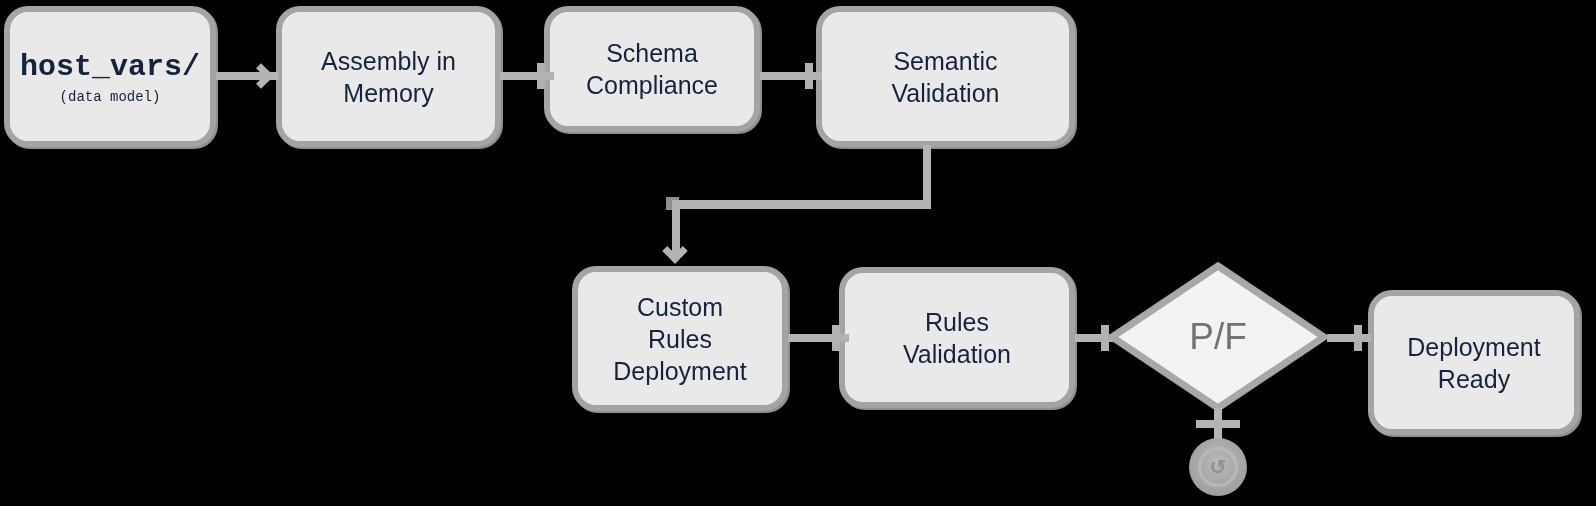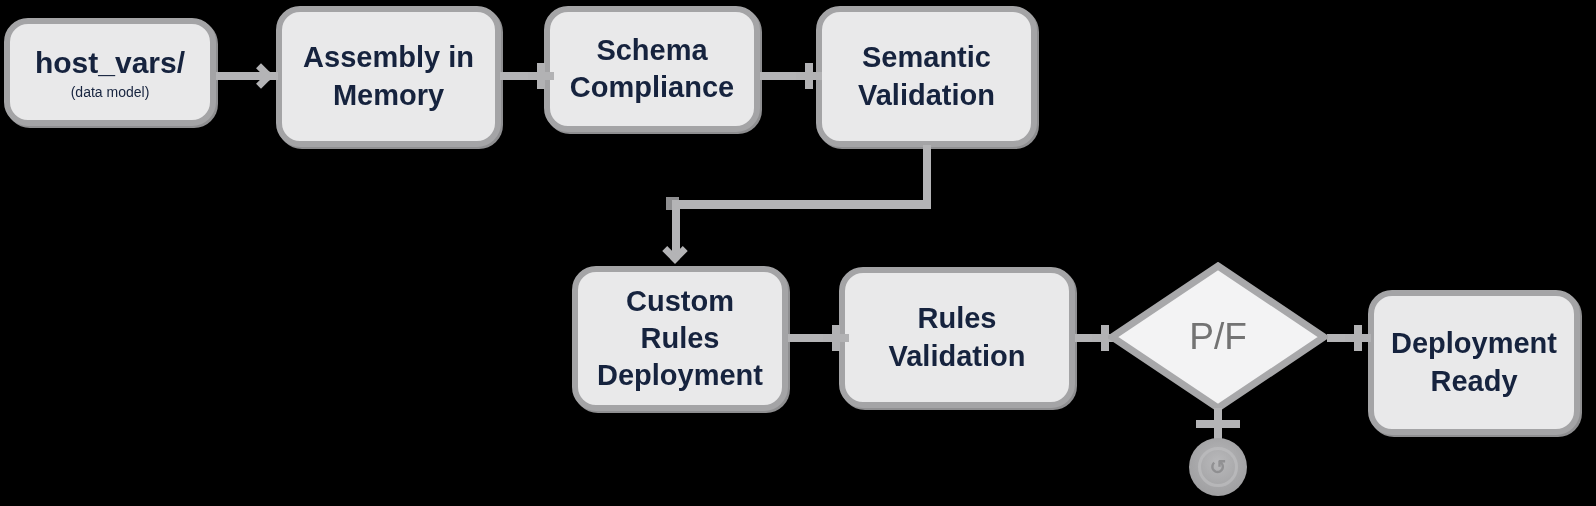--- a/index.html
+++ b/index.html
@@ -8,21 +8,21 @@
     font-family:"Liberation Sans", sans-serif;
   }
   .node{
     position:absolute;box-sizing:border-box;
     background:#e9e9ea;border:6px solid #a4a4a6;border-radius:24px;
     display:flex;flex-direction:column;align-items:center;justify-content:center;
     text-align:center;color:#16233e;
     box-shadow:2px 2px 0 #8f8f91;
   }
   .node .label{
-    font-size:29px;font-weight:700;line-height:1.28;white-space:pre-line;
+    font-size:25px;font-weight:400;line-height:1.28;white-space:pre-line;
   }
   .node .label.title{font-size:30px;font-weight:700;}
   .node .sublabel{font-size:14px;font-weight:500;margin-top:2px;}
   .hline,.vline{position:absolute;background:#b4b4b6;}
   .chev{
     position:absolute;width:18px;height:18px;
     border-top:7px solid #b4b4b6;border-right:7px solid #b4b4b6;
     box-sizing:border-box;
   }
   .chev.right{transform:rotate(45deg);}
@@ -42,24 +42,24 @@
     background:radial-gradient(circle at 50% 42%, #b9b9bb 0%, #a9a9ab 45%, #98989a 100%);
     display:flex;align-items:center;justify-content:center;
   }
   .terminator .inner-ring{
     width:34px;height:34px;border-radius:50%;
     border:3px solid #c0c0c2;opacity:.65;
     display:flex;align-items:center;justify-content:center;
     color:#7e7e80;font-size:20px;font-weight:700;
   }
   
-  #n-host-vars{left:4px;top:18px;width:212px;height:108px;}
+  #n-host-vars{left:4px;top:6px;width:212px;height:141px;font-family:Liberation Mono, monospace;}
   #n-assembly{left:276px;top:6px;width:225px;height:141px;}
   #n-schema{left:544px;top:6px;width:216px;height:126px;}
-  #n-semantic{left:816px;top:6px;width:221px;height:141px;}
+  #n-semantic{left:816px;top:6px;width:259px;height:141px;}
   #n-custom-rules{left:572px;top:266px;width:216px;height:145px;}
   #n-rules{left:839px;top:267px;width:236px;height:141px;}
   #n-deploy{left:1368px;top:265px;width:212px;height:145px;margin-top:25px;}
 </style>
 </head>
 <body>
 
 <div class="node" id="n-host-vars">
   <div class="label title">host_vars/</div>
   <div class="sublabel">(data model)</div>

